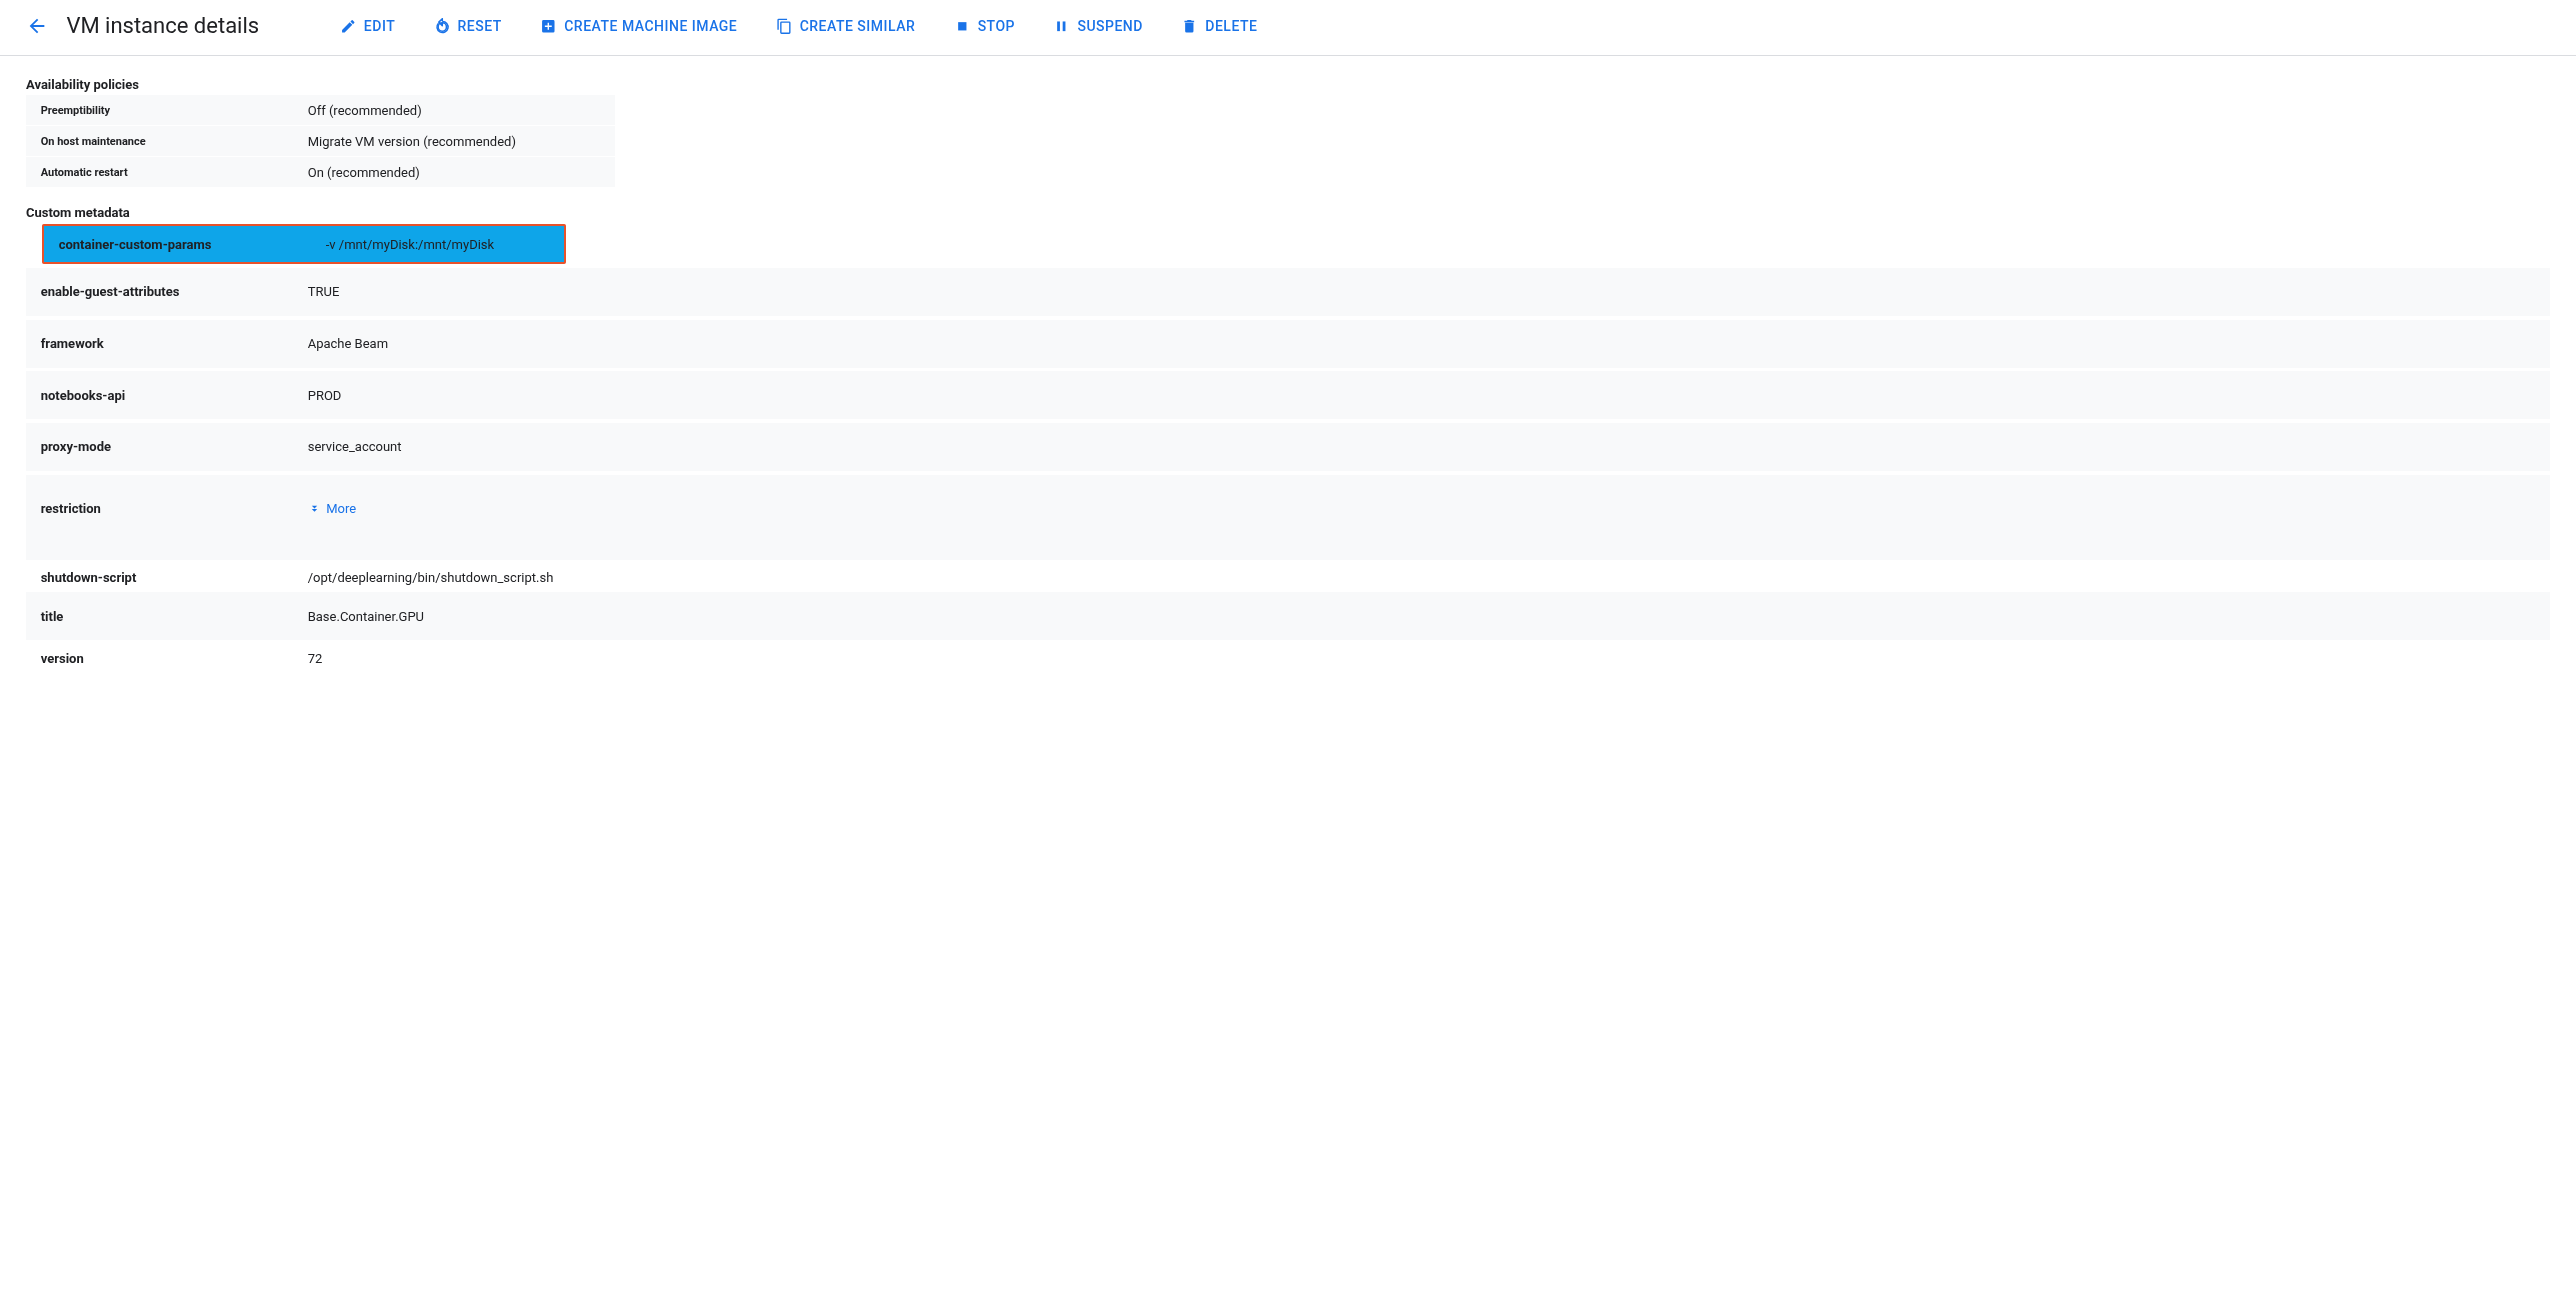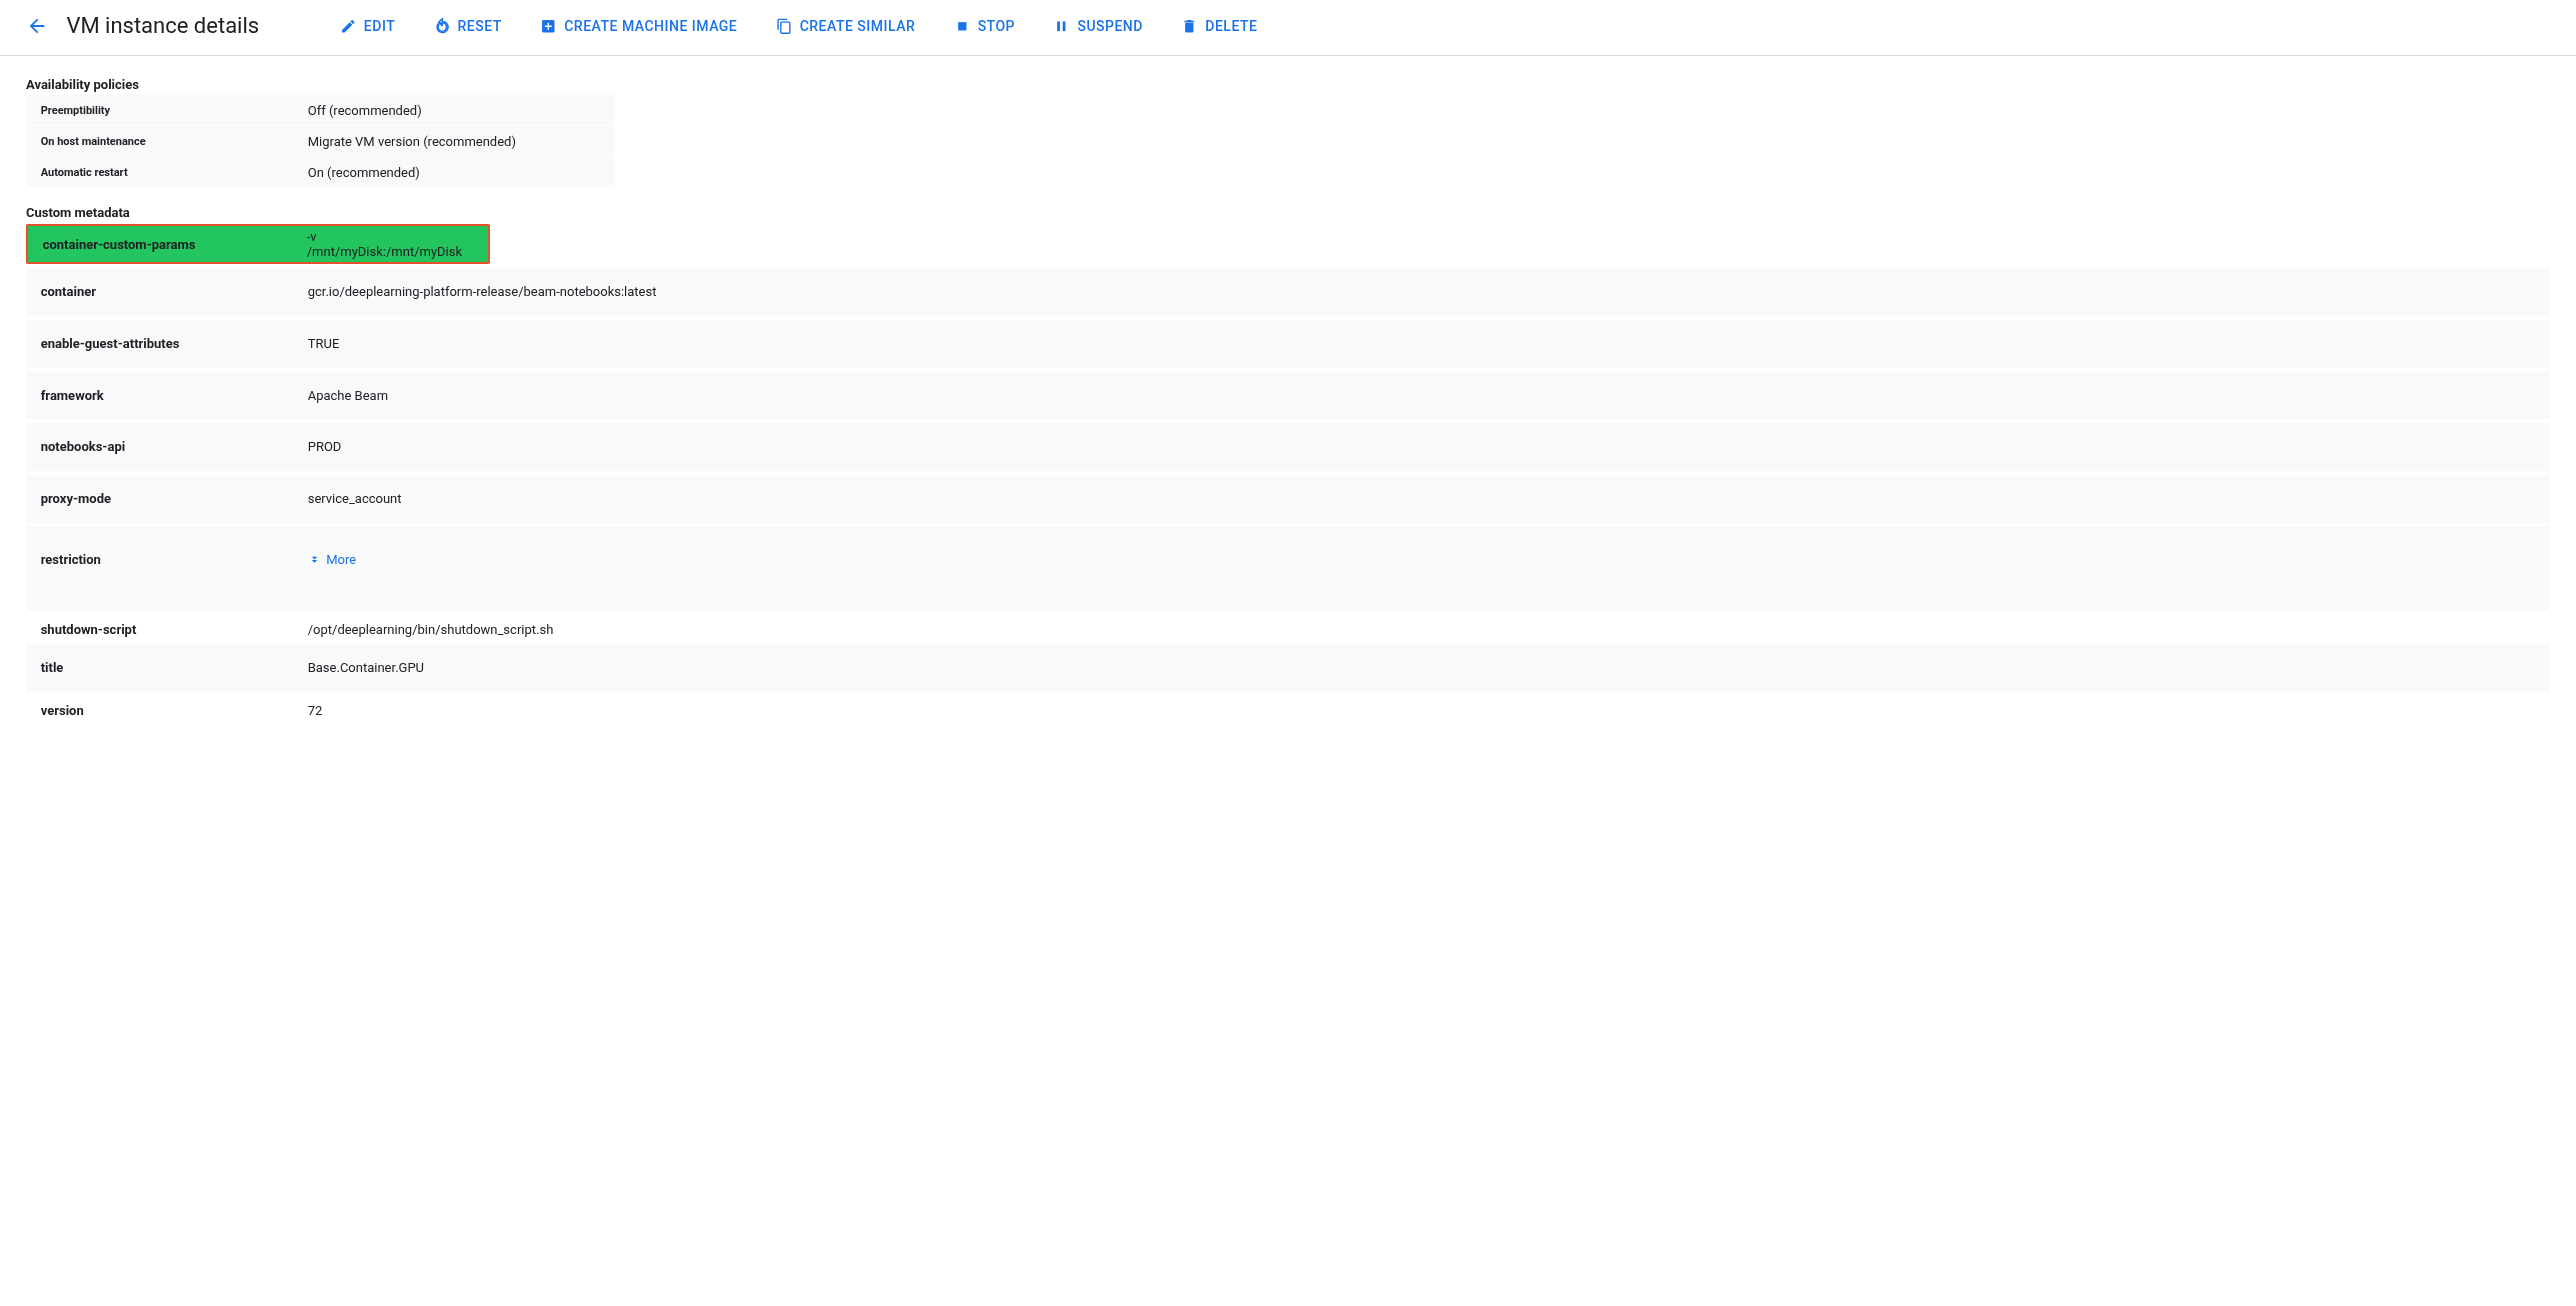--- a/index.html
+++ b/index.html
@@ -113,22 +113,23 @@
     color: #202124;
   }
   .highlight-box {
     border: 2.8px solid #e8522b;
     border-radius: 1.8px;
     display: flex;
     align-items: center;
     height: 40px;
     padding: 0 14.7px;
     margin-bottom: 3.7px;
-    width: 464px;
-    background: #22c55e;
+    width: 524px;
+    background: #0ea5e9;
+    margin-left: 16px;
   }
   .more-link {
     display: flex;
     align-items: center;
     gap: 5.5px;
     color: #1a73e8;
     font-size: 13px;
     cursor: pointer;
   }
   .more-link svg { width: 13px; height: 13px; }
@@ -209,24 +210,20 @@
   </div>
 
   <div class="meta-section">
     <div class="section-title">Custom metadata</div>
 
     <div class="highlight-box">
       <div class="meta-key">container-custom-params</div>
       <div class="meta-val">-v /mnt/myDisk:/mnt/myDisk</div>
     </div>
 
-    <div class="meta-row">
-      <div class="meta-key">container</div>
-      <div class="meta-val">gcr.io/deeplearning-platform-release/beam-notebooks:latest</div>
-    </div>
 
     <div class="meta-row">
       <div class="meta-key">enable-guest-attributes</div>
       <div class="meta-val">TRUE</div>
     </div>
 
     <div class="meta-row">
       <div class="meta-key">framework</div>
       <div class="meta-val">Apache Beam</div>
     </div>

